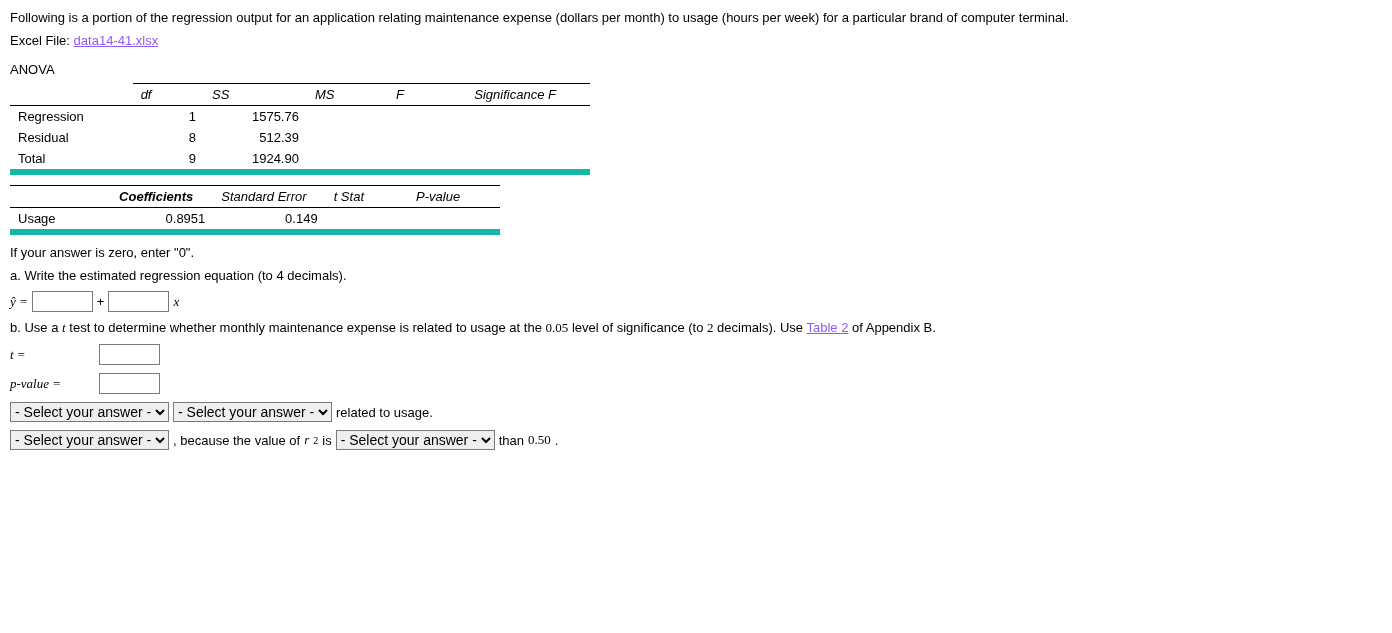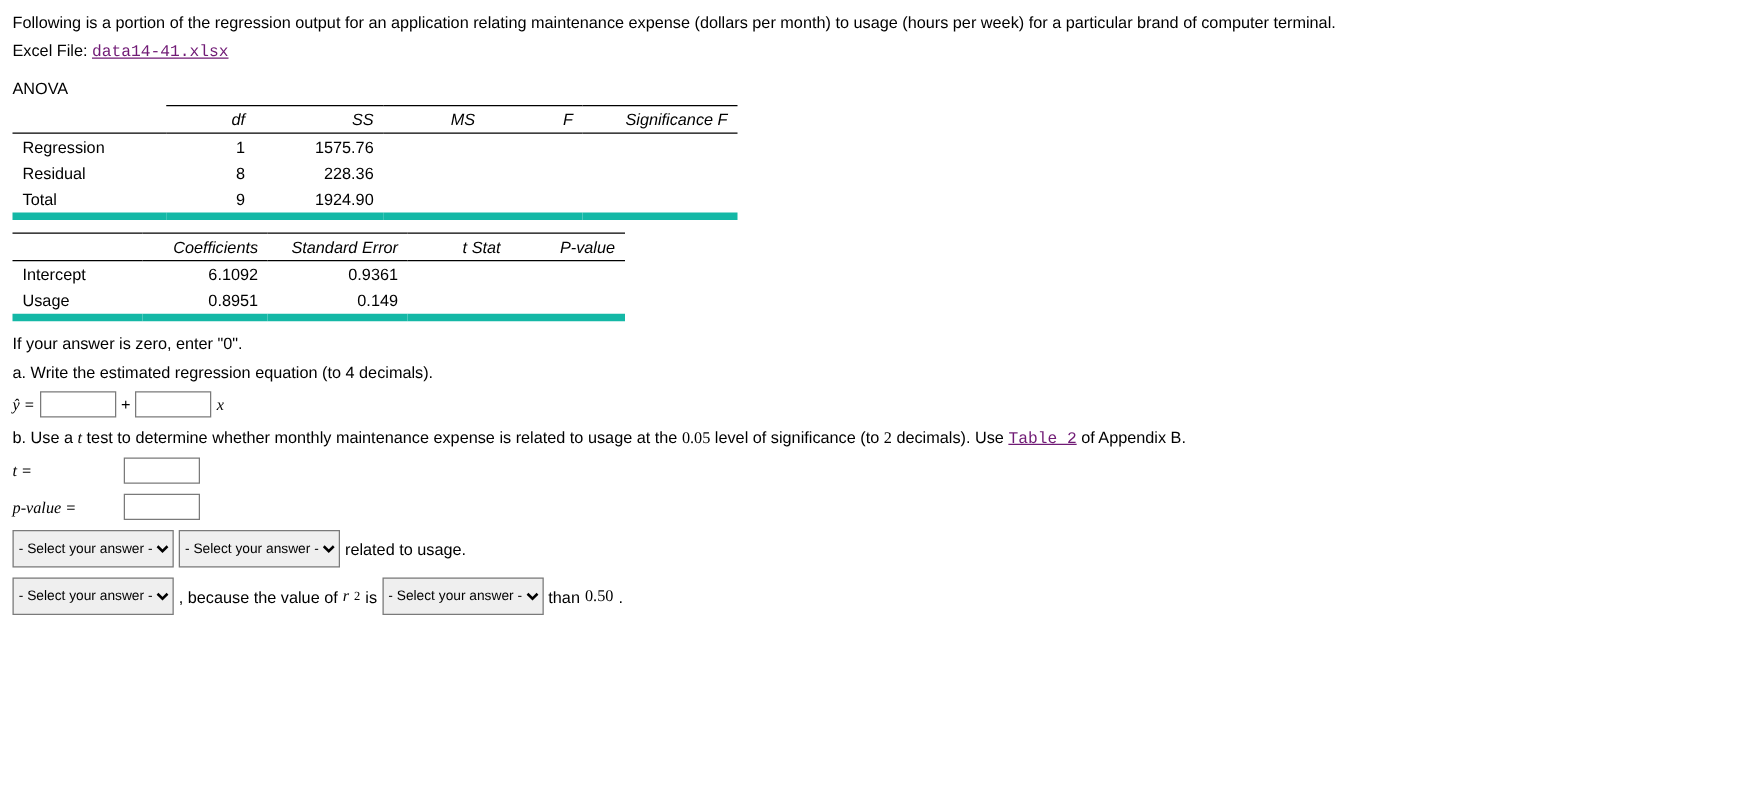--- a/index.html
+++ b/index.html
@@ -7,36 +7,36 @@
     font-size: 13px;
     color: #000;
     margin: 0;
     padding: 10px;
     background: #fff;
   }
   .content {
     max-width: 1370px;
   }
   p { margin: 0 0 8px 0; }
-  .link { color: #701a75; font-family: Liberation Mono, monospace; }
+  .link { color: #8b5cf6; }
   .section-label { margin-top: 14px; margin-bottom: 6px; }
   table {
     border-collapse: collapse;
     margin-bottom: 10px;
   }
   table.anova {
     width: 580px;
   }
   table.coef {
     width: 490px;
   }
   th {
     font-style: italic;
     font-weight: normal;
-    text-align: right;
+    text-align: left;
     padding: 3px 8px;
     border-top: 1px solid #000;
     border-bottom: 1px solid #000;
   }
   td {
     padding: 3px 8px;
     text-align: right;
   }
   td.rowlabel {
     text-align: left;
@@ -44,22 +44,22 @@
   tr.botsep td { border-bottom: 6px solid #14b8a6; }
   .input-small {
     width: 55px;
     height: 19px;
     border: 1px solid #7a7a7a;
     font-size: 12px;
     padding: 0 2px;
     vertical-align: middle;
   }
   select.ans {
-    font-size: 11px;
-    height: 30px;
+    font-size: 14px;
+    height: 20px;
     border: 1px solid #7a7a7a;
     vertical-align: middle;
     padding:0;
   }
   .math { font-family: 'Times New Roman', serif; font-style: italic; }
   .mathup { font-family: Liberation Serif, serif; }
   .row { margin: 8px 0; display:flex; align-items:center; flex-wrap:wrap; gap:4px;}
   .tlabel { display:inline-block; width:85px;}
   .bold { font-weight: normal; }
   sup { font-size: 10px; }
@@ -91,51 +91,44 @@
     <td class="rowlabel">Regression</td>
     <td>1</td>
     <td>1575.76</td>
     <td></td>
     <td></td>
     <td></td>
   </tr>
   <tr>
     <td class="rowlabel">Residual</td>
     <td>8</td>
-    <td>228.36</td>
+    <td>512.39</td>
     <td></td>
     <td></td>
     <td></td>
   </tr>
   <tr class="botsep">
     <td class="rowlabel">Total</td>
     <td>9</td>
     <td>1924.90</td>
     <td></td>
     <td></td>
     <td></td>
   </tr>
 </tbody>
     </table>
 
 <table class="coef">
   <tbody>
         <tr>
     <th style="width:100px;text-align:left;"></th>
-    <th style="width:90px;">Coefficients</th>
+    <th style="width:90px;font-weight:bold;">Coefficients</th>
     <th style="width:110px;font-style:italic;">Standard Error</th>
     <th style="width:80px;">t Stat</th>
     <th style="width:90px;">P-value</th>
-  </tr>
-  <tr>
-    <td class="rowlabel">Intercept</td>
-    <td>6.1092</td>
-    <td>0.9361</td>
-    <td></td>
-    <td></td>
   </tr>
   <tr class="botsep">
     <td class="rowlabel">Usage</td>
     <td>0.8951</td>
     <td>0.149</td>
     <td></td>
     <td></td>
   </tr>
 </tbody>
     </table>

